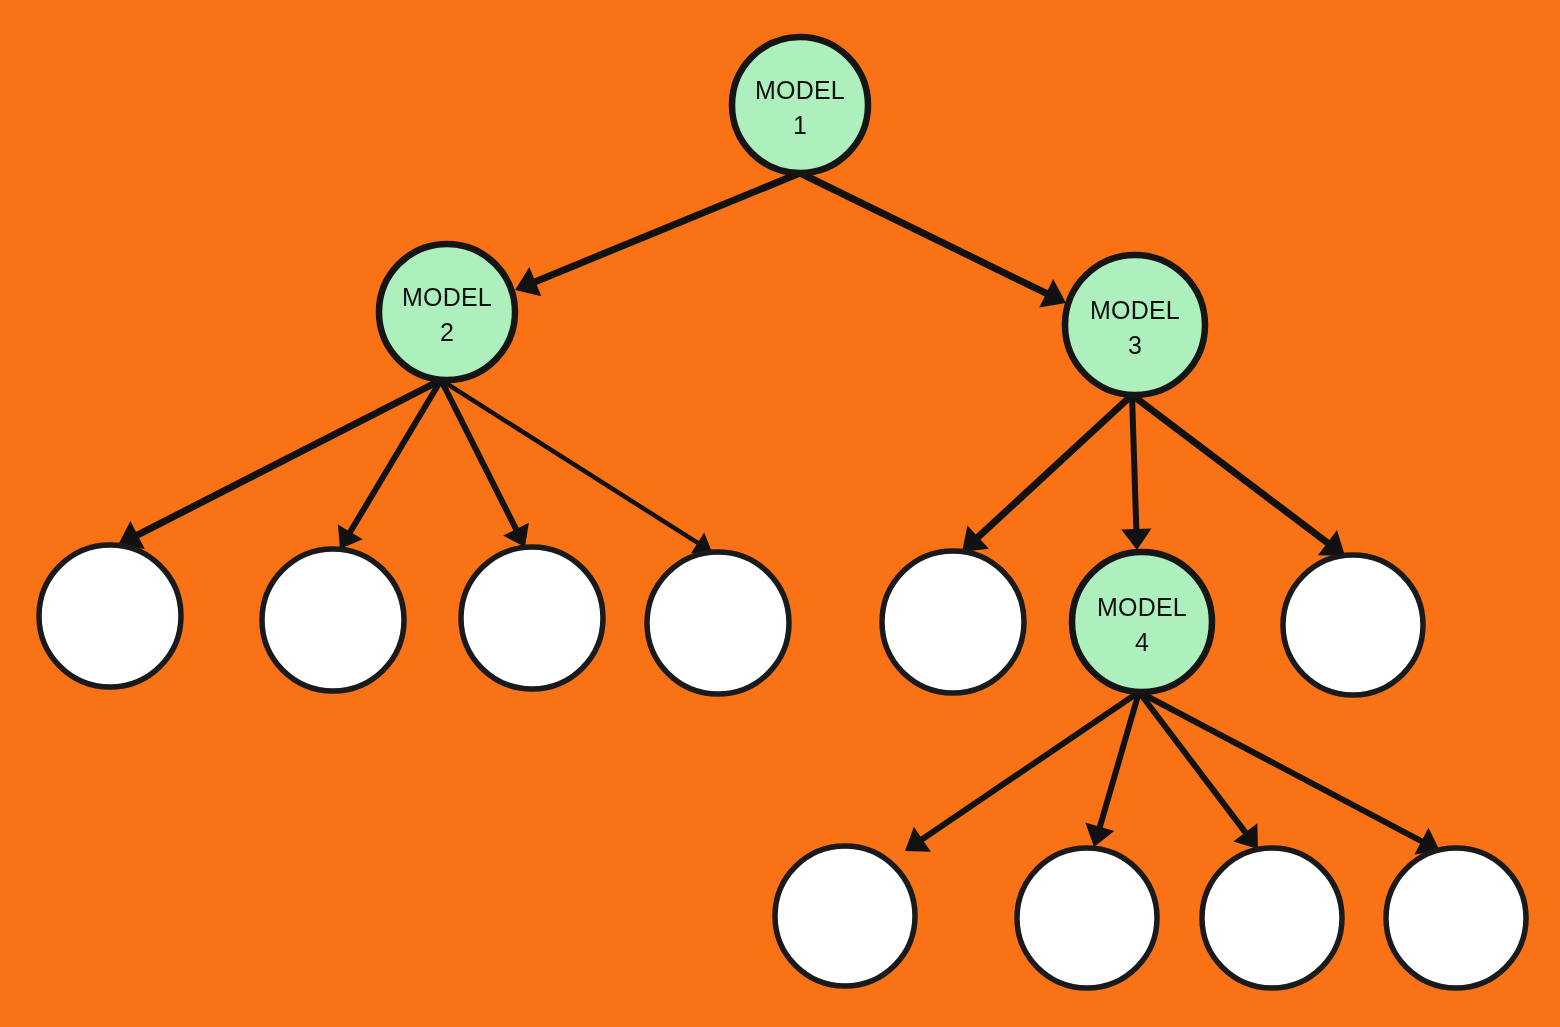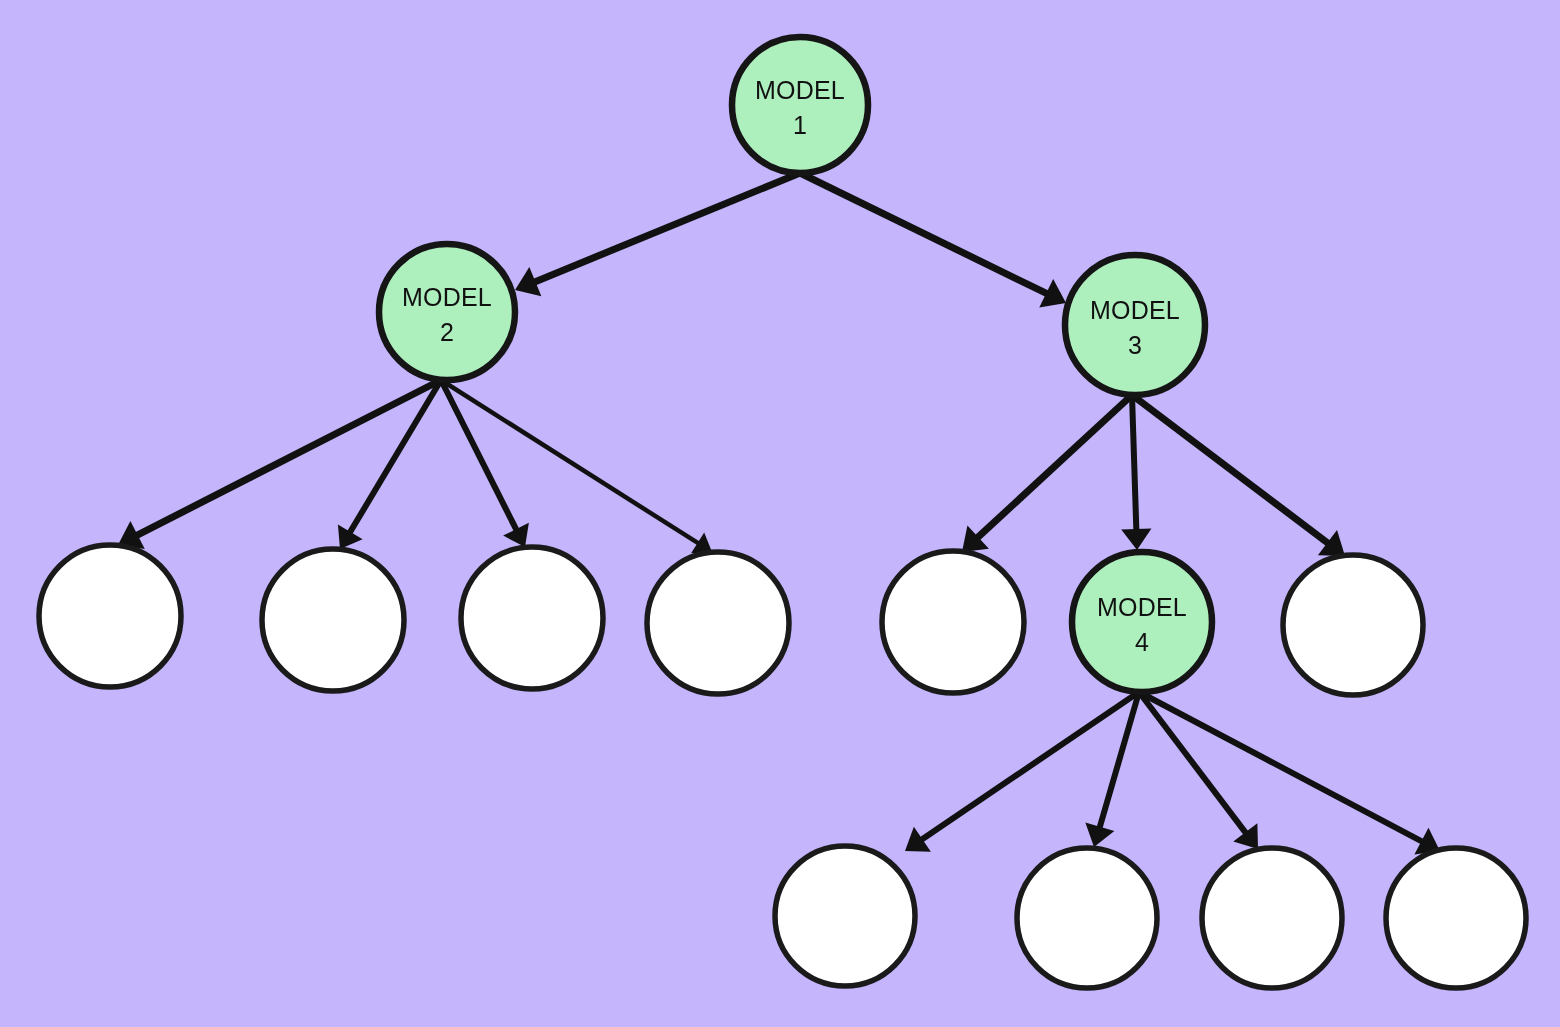--- a/index.html
+++ b/index.html
@@ -8,21 +8,21 @@
     padding: 0;
     background: #ffffff;
   }
   body {
     font-family: "Liberation Sans", sans-serif;
   }
   #canvas-wrap {
     position: relative;
     width: 1560px;
     height: 1027px;
-    background: #c4b5fd;
+    background: #f97316;
     overflow: hidden;
   }
   svg#diagram {
     position: absolute;
     left: 0;
     top: 0;
     width: 1560px;
     height: 1027px;
     display: block;
   }

